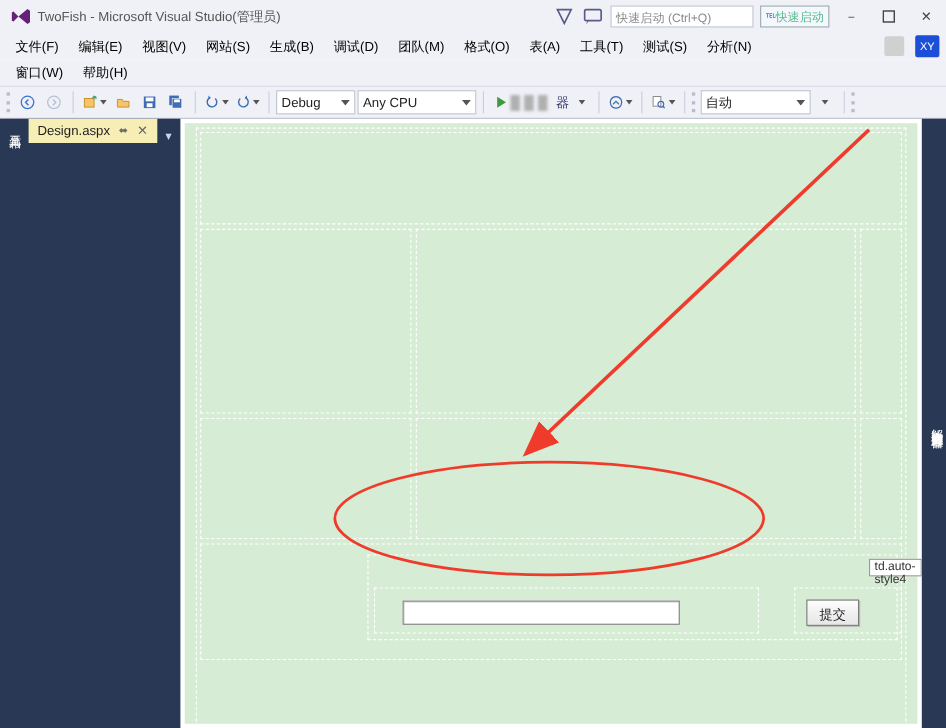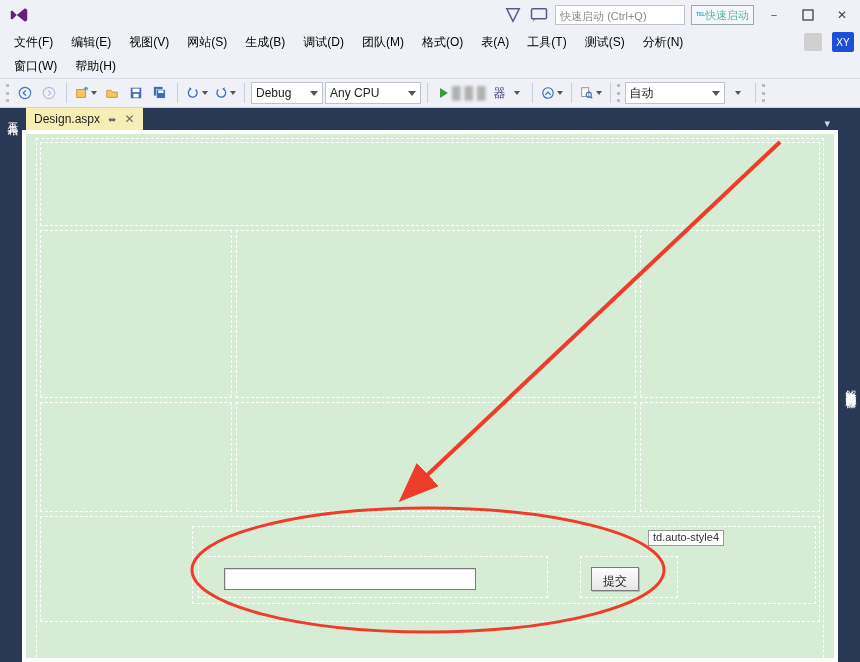--- a/index.html
+++ b/index.html
@@ -33,21 +33,21 @@
   .tb-btn svg { width:14px; height:14px; }
   .tb-dd { height:22px; border:1px solid #bfc2d0; background:#fff; display:flex; align-items:center; padding:0 4px; gap:4px; font-size:12px; color:#222;}
   .tb-dd .chev { border-left:4px solid transparent; border-right:4px solid transparent; border-top:5px solid #555; }
   .play-ico { border-left:8px solid #3c9b3c; border-top:5px solid transparent; border-bottom:5px solid transparent; }
   .blur-label { color:#b0b0b0; }
 
   
   .shell { display:flex; height:554px; background:#293955; }
   .left-rail { width:22px; background:#293955; color:#fff; writing-mode:vertical-rl; text-orientation:upright; font-size:11px; padding:6px 2px; text-align:left; }
   .left-rail .rail-item{ letter-spacing:1px; }
-  .content-wrap { flex:1; display:flex; flex-direction:column; }
+  .content-wrap { flex:1; display:flex; flex-direction:row; }
   .tabstrip { height:22px; background:#293955; display:flex; align-items:flex-end; padding-left:4px; }
   .doc-tab { height:22px; background:#f7eeb6; display:flex; align-items:center; padding:0 8px; gap:8px; font-size:12px; color:#1e1e1e; }
   .doc-tab .pin { color:#6a6a6a; font-size:10px;}
   .doc-tab .close { color:#6a6a6a; font-size:12px;}
   .tabstrip .right-chev { margin-left:auto; color:#cfd6ea; padding:0 8px; font-size:11px;}
   .designer { flex:1; background:#fff; position:relative; padding:4px; }
   .green { position:absolute; inset:4px 4px 4px 4px; background:#d7ecd4; }
   .dashed-box { position:absolute; border:1px dashed #fff; }
   
   .tbl-outer { left:14px; top:8px; right:14px; height:600px; }
@@ -76,20 +76,21 @@
 </style>
 </head>
 <body>
 
 <div class="titlebar">
   <div class="vs-logo">
     <svg viewBox="0 0 24 24">
         <path d="M3 6 L9 12 L3 18 L1 17 L1 7 Z M9 12 L20 3 L23 5 L23 19 L20 21 Z" fill="#68217a"></path>
       </svg>
   </div>
+  <div class="title-text">TwoFish - Microsoft Visual Studio(管理员)</div>
   <div class="title-gap"></div>
   <div class="title-icons">
     <div class="ico">
         <svg viewBox="0 0 16 16">
           <path d="M3 3 h10 l-5 10 z" fill="none" stroke="#5a5a88" stroke-width="1.2"></path>
         </svg>
       </div>
     <div class="ico">
         <svg viewBox="0 0 16 16">
           <rect x="2" y="3" width="12" height="8" rx="1" fill="none" stroke="#5a5a88" stroke-width="1.2"></rect>
@@ -197,21 +198,21 @@
         <path d="M12 1 l-2 2 l2 2 z" fill="#3e6db5"></path>
       </svg>
       <span class="chev" style="margin-left:2px;border-left:3px solid transparent;border-right:3px solid transparent;border-top:4px solid #555;"></span>
     </div>
   <div class="tb-sep"></div>
   <div class="tb-dd" style="width:72px;">
       <span>Debug</span>
       <div style="flex:1"></div>
       <div class="chev"></div>
     </div>
-  <div class="tb-dd" style="width:96px;">
+  <div class="tb-dd" style="width:108px;">
       <span>Any CPU</span>
       <div style="flex:1"></div>
       <div class="chev"></div>
     </div>
   <div class="tb-sep"></div>
   <div class="tb-btn" style="gap:4px;padding:0 6px;">
       <span class="play-ico"></span>
       <span class="blur-label" style="filter:blur(1.5px);letter-spacing:4px;">███</span>
       <span>器</span> 
       <span class="chev" style="margin-left:4px;border-left:3px solid transparent;border-right:3px solid transparent;border-top:4px solid #555;"></span>

